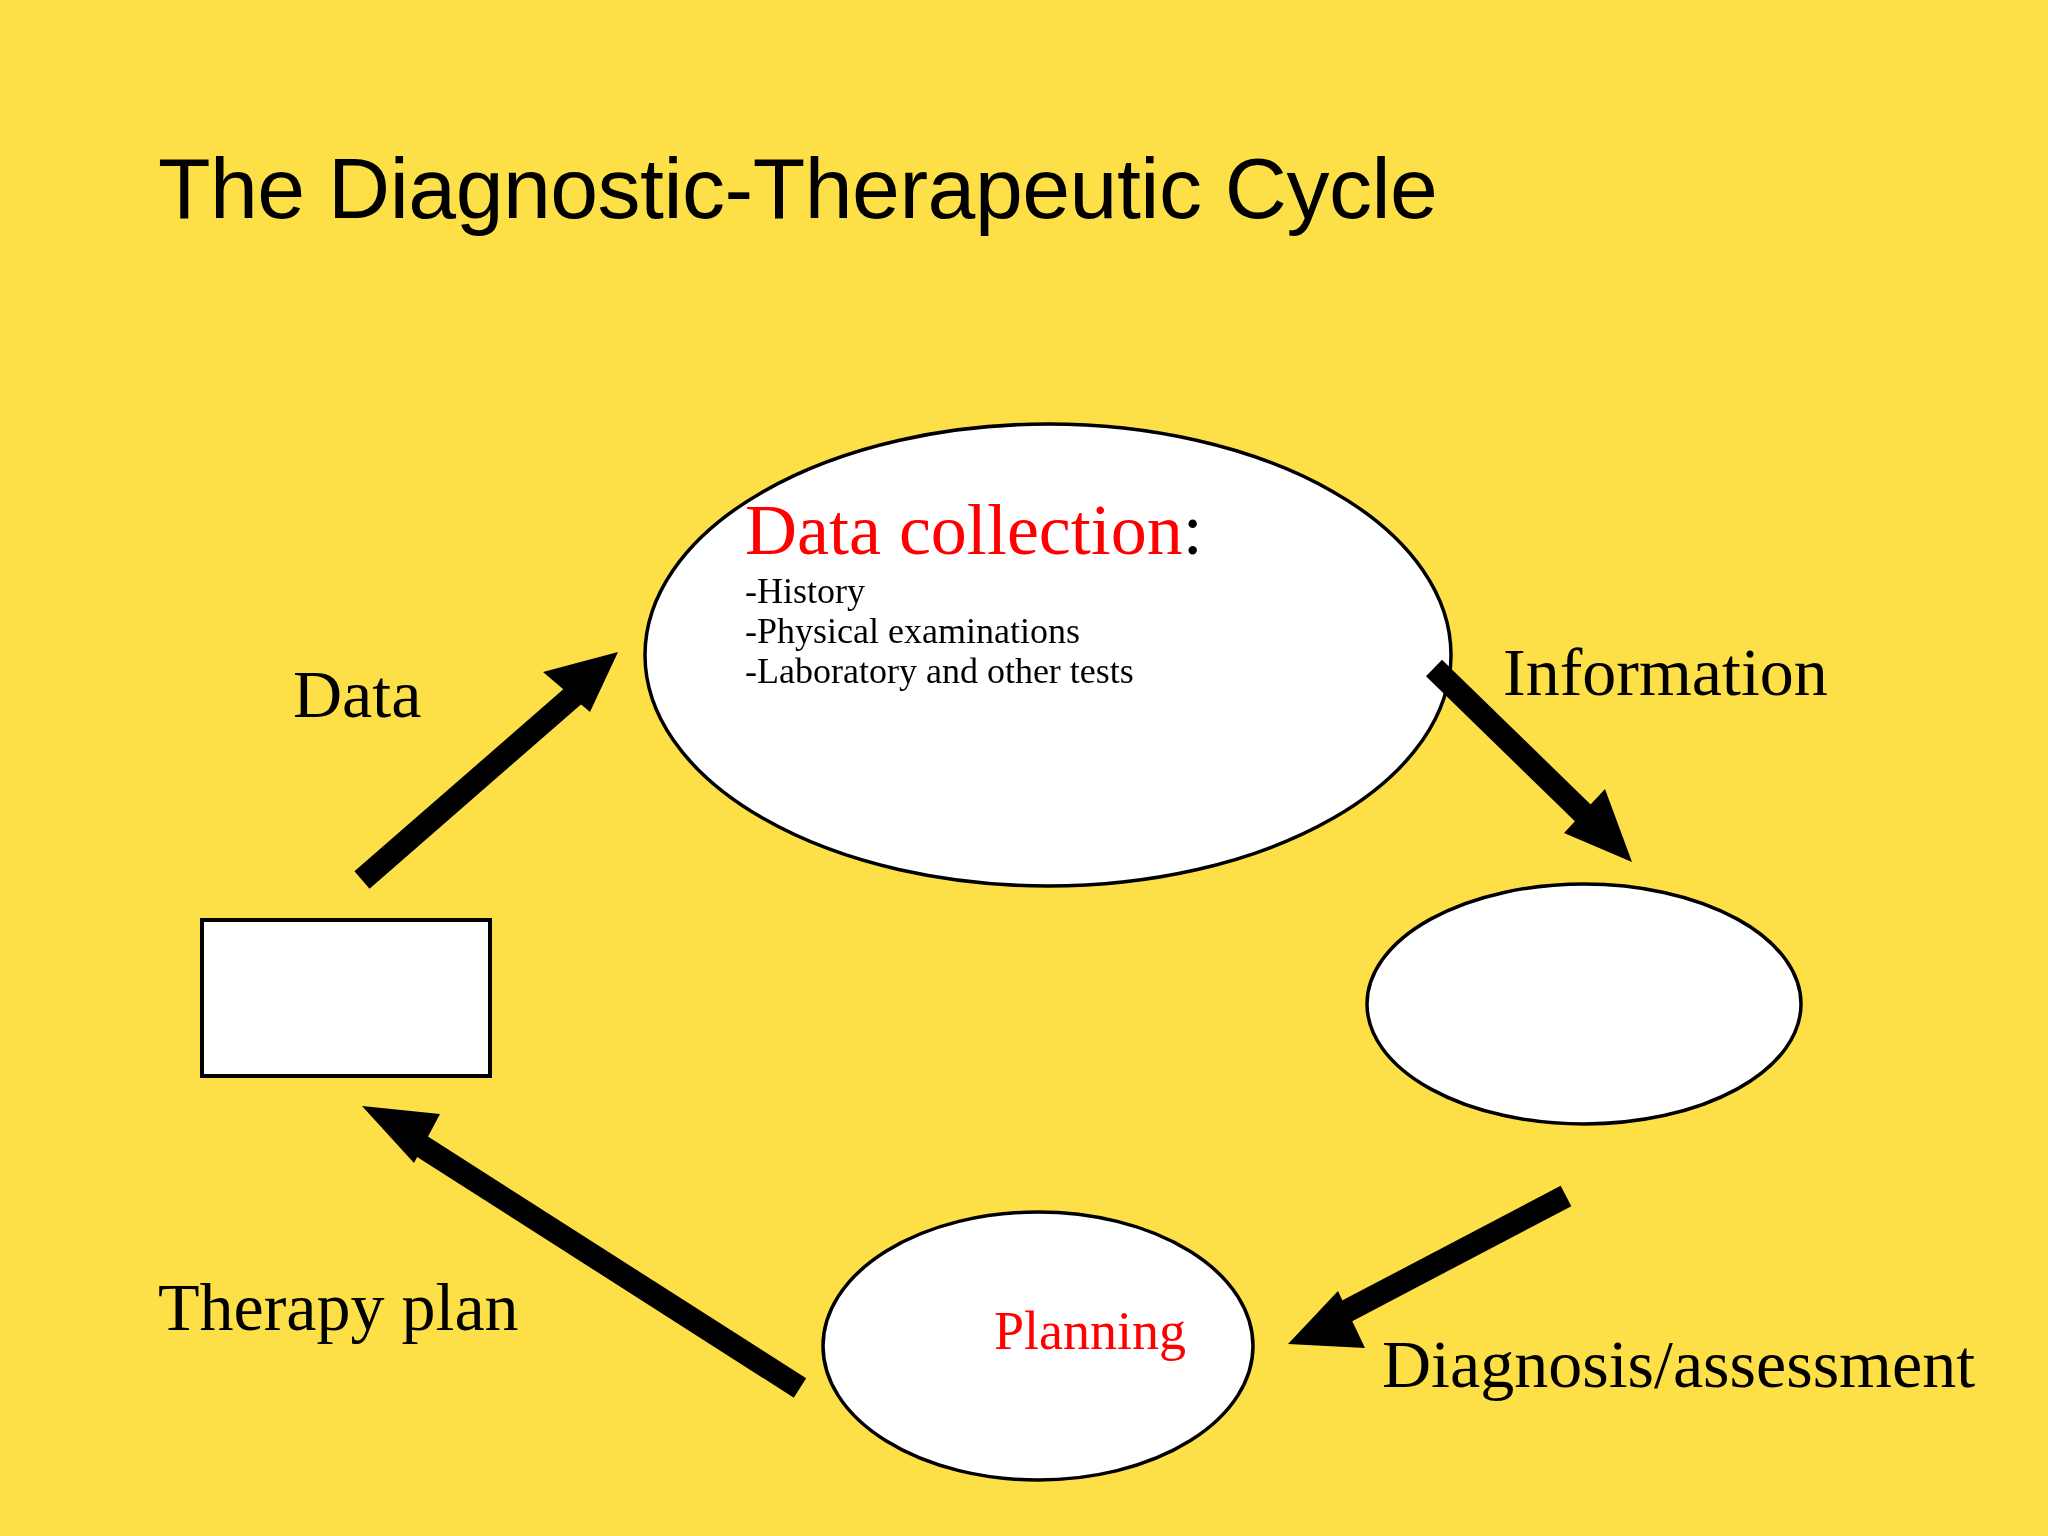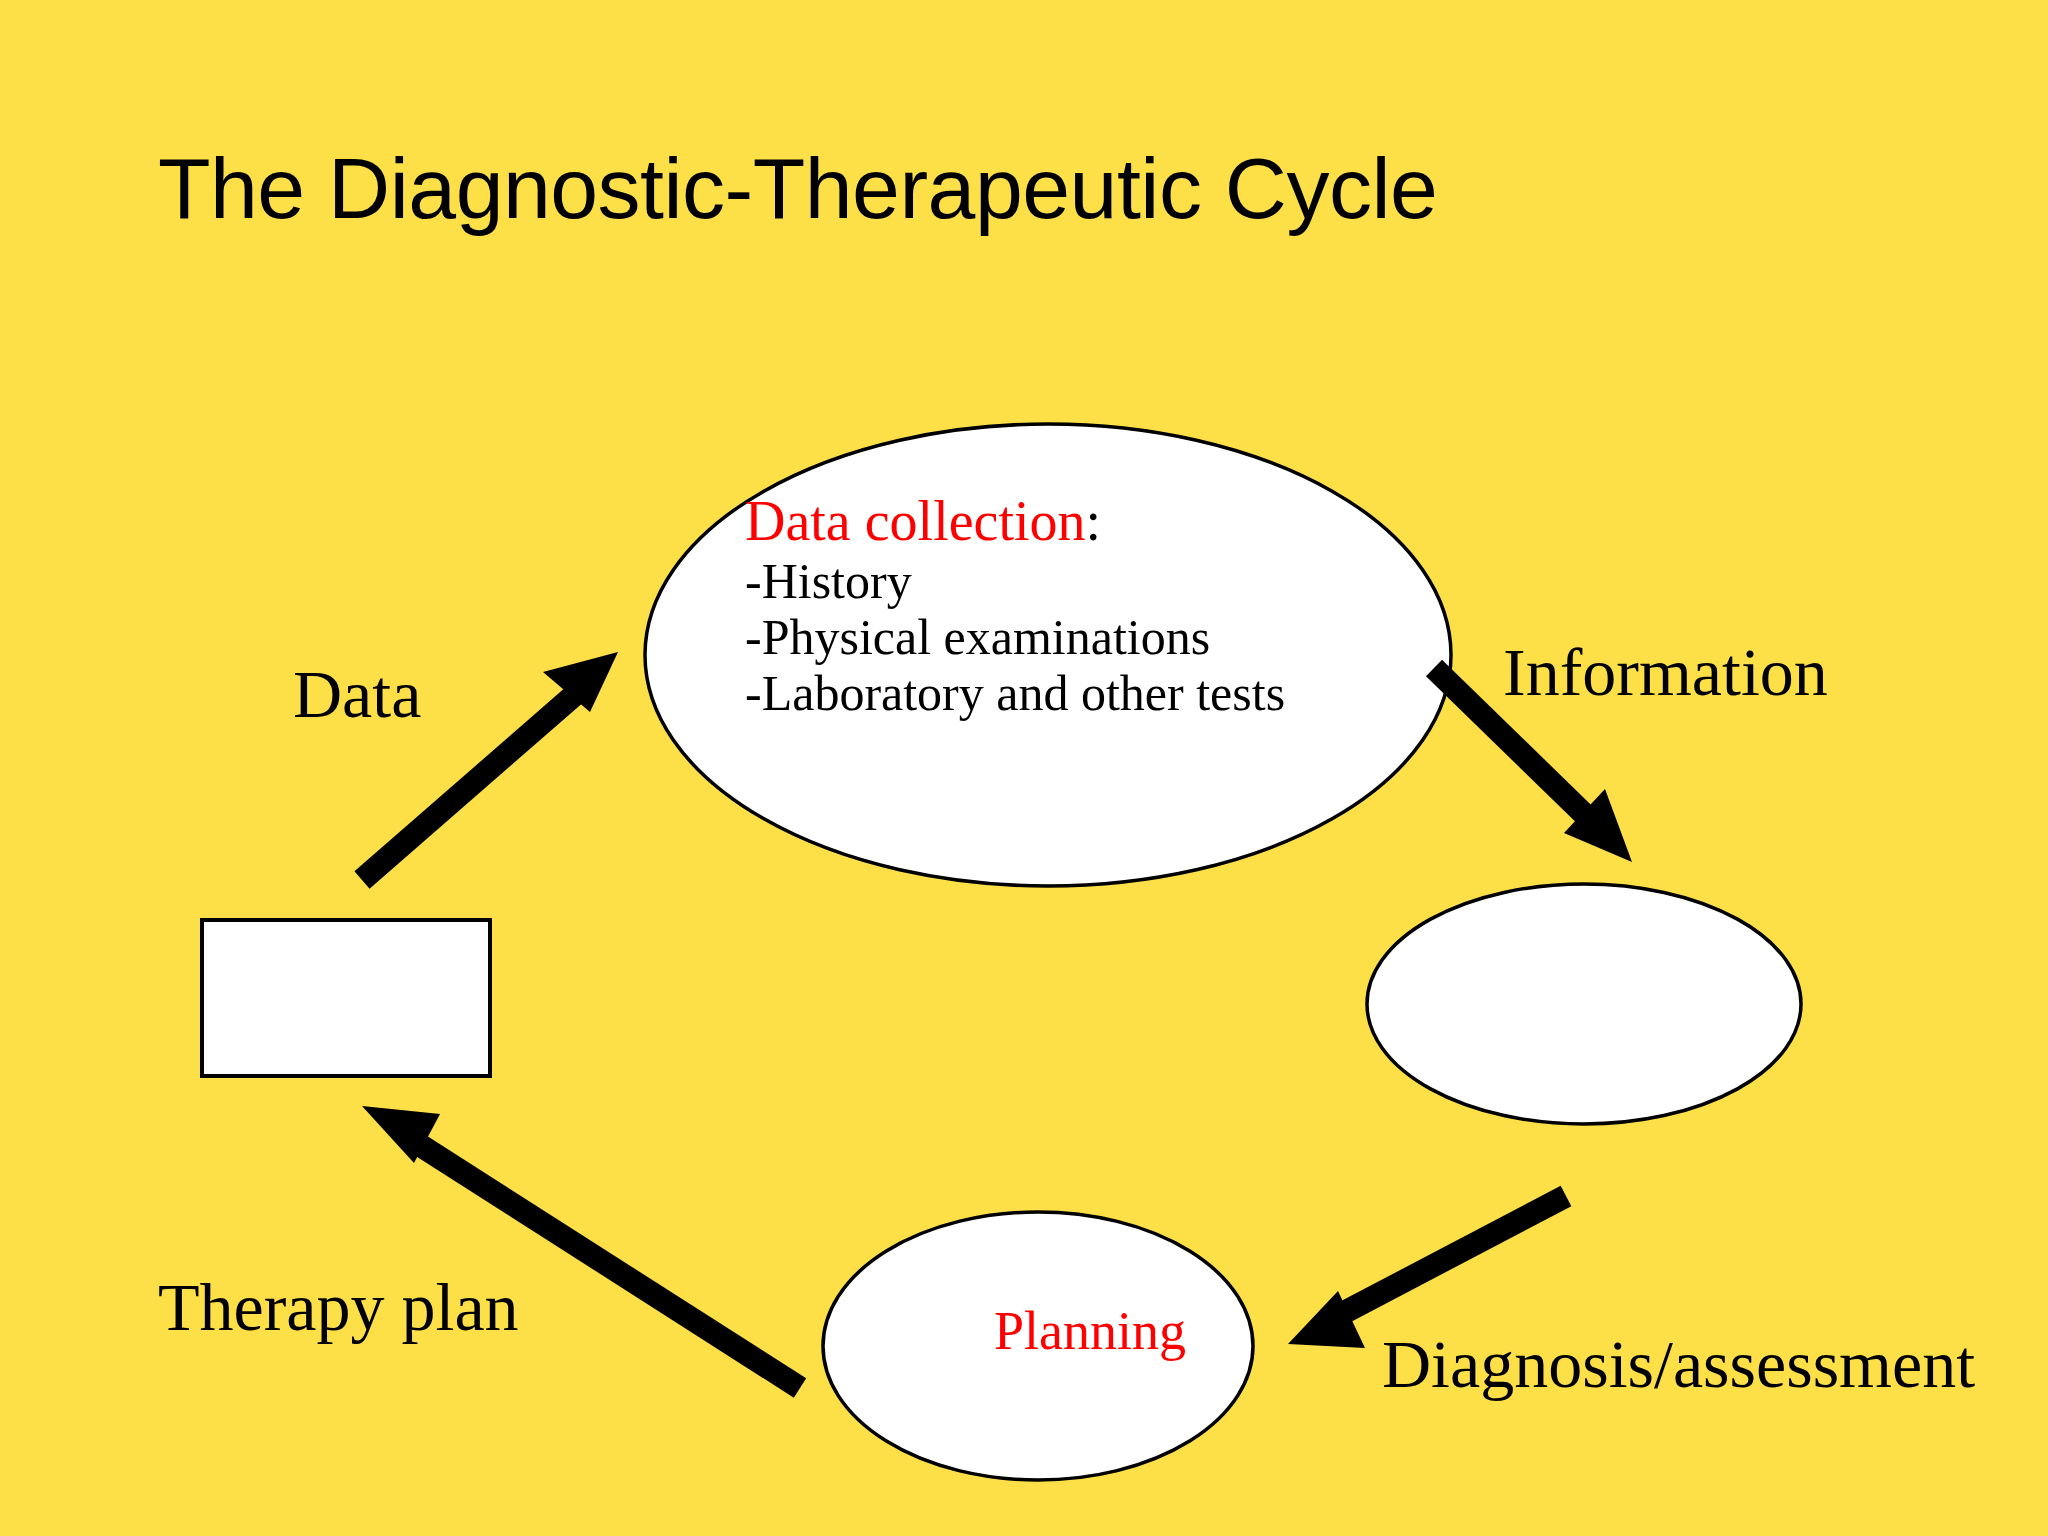--- a/index.html
+++ b/index.html
@@ -46,27 +46,27 @@
     color: #000000;
   }
 
   #data-collection-block {
     left: 745px;
     top: 490px;
     width: 660px;
     line-height: 1.12;
   }
   .dc-heading {
-    font-size: 56px;
+    font-size: 72px;
     white-space: nowrap;
   }
   .dc-heading .accent { color: #ff0000; }
   .dc-heading .colon  { color: #000000; }
   .dc-item {
-    font-size: 50px;
+    font-size: 36px;
     color: #000000;
     white-space: nowrap;
   }
 
   #patient-label {
     position: absolute;
     left: 202px;
     top: 920px;
     width: 288px;
     height: 156px;

